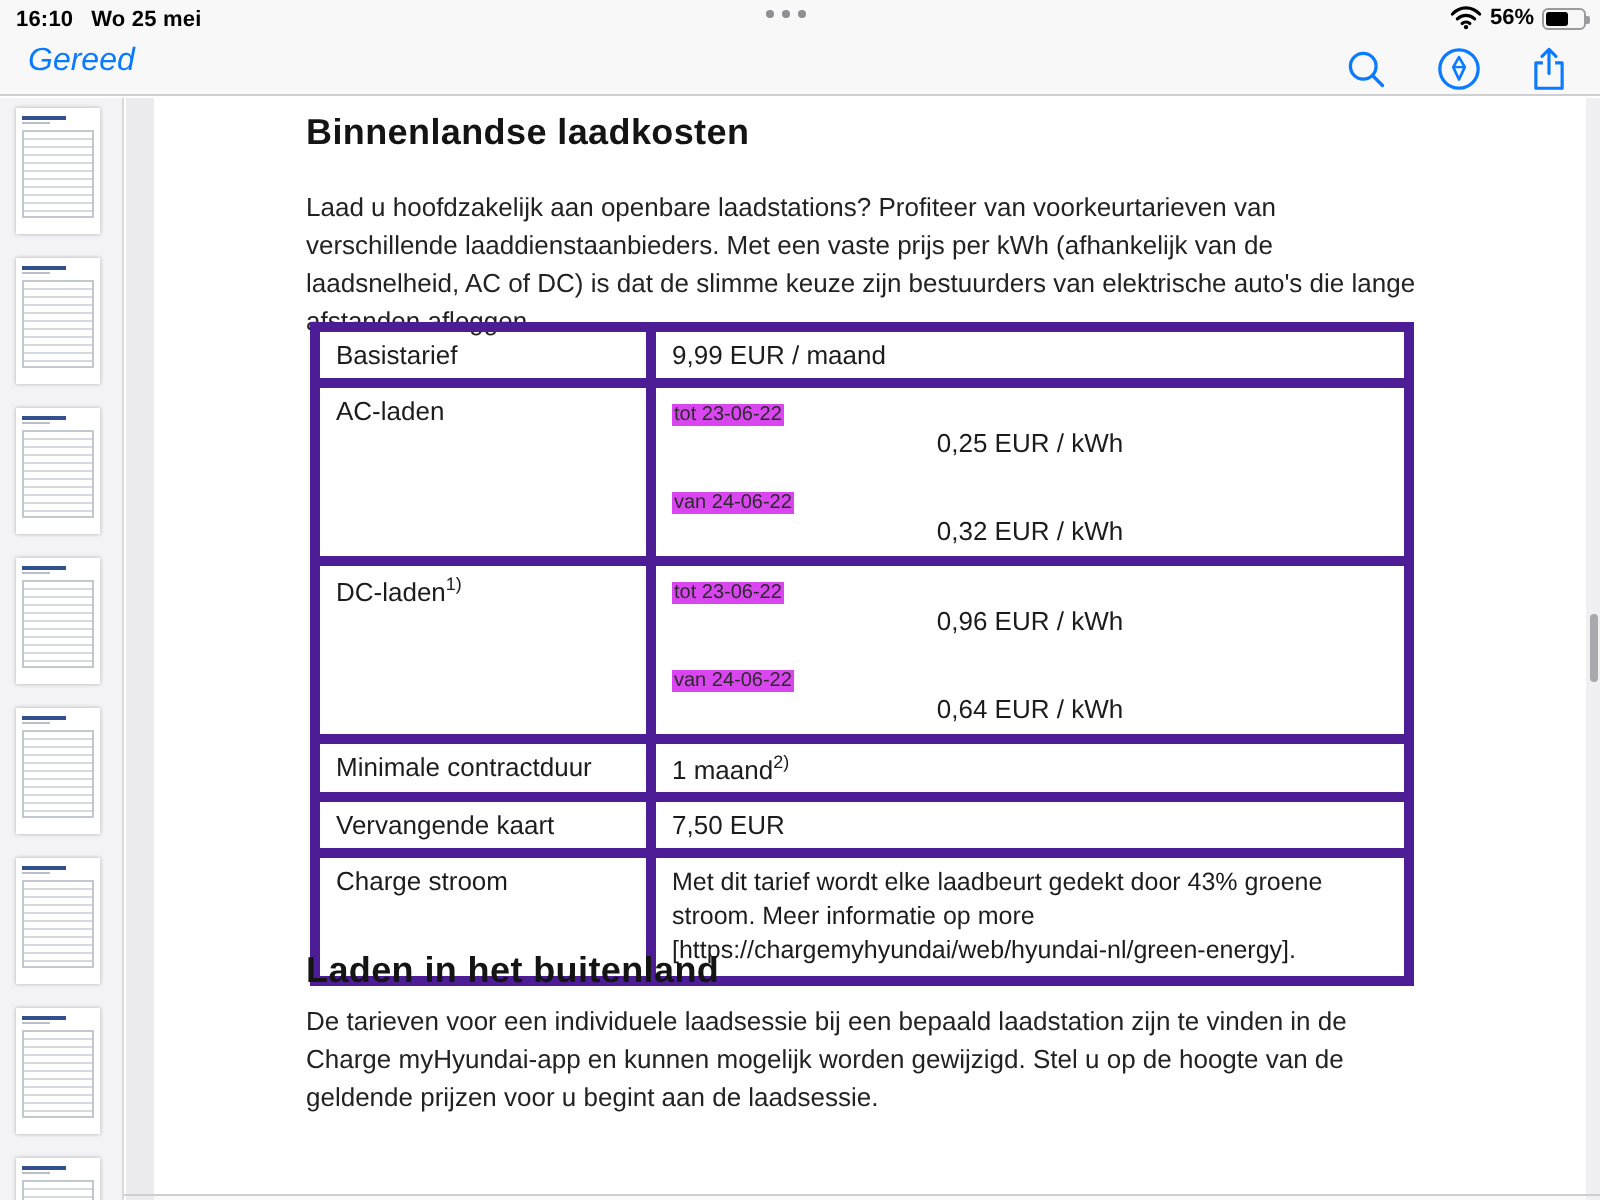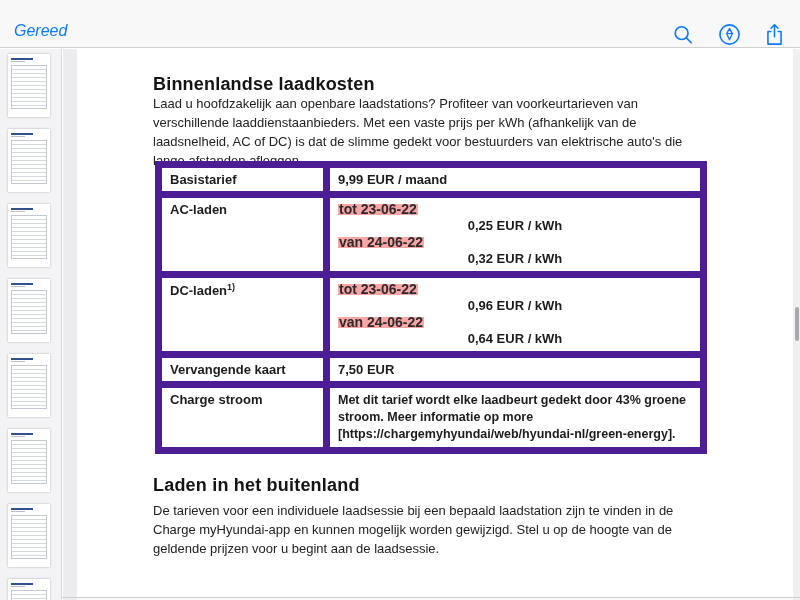--- a/index.html
+++ b/index.html
@@ -41,60 +41,84 @@
   .thumb .mini-sub { height:1px; width:40%; background:#b9bec9; margin-bottom:3px; }
   .thumb .mini-table { height:44px; border:1px solid #c3c7d0;
       background: repeating-linear-gradient(to bottom, #fff 0 3px, #d4d8e0 3px 4px);
   }
   .gapstrip { position:absolute; left:63px; top:0; width:14px; height:551px; background:#ececee; }
 
   .page { position:absolute; left:77px; top:0; width:716px; height:548px; background:#fff; color:#1c1c1c; }
   .page h1, .page h2 { font-size:18px; font-weight:700; color:#141414; letter-spacing:.2px; }
   .page .para { font-size:13px; line-height:19px; color:#222; }
 
-  .h-domestic { position:absolute; left:76px; top:25px; }
+  .h-domestic { position:absolute; left:76px; top:7px; }
   .p-domestic { position:absolute; left:76px; top:45px; width:560px; }
   .h-abroad   { position:absolute; left:76px; top:414px;margin-top:12px; }
   .p-abroad   { position:absolute; left:76px; top:452px; width:562px; }
 
   table.pricing { position:absolute; left:78px; top:112px; width:552px;
                   border-collapse:collapse; table-layout:fixed; }
-  table.pricing td { border:7px solid #4c1d95; vertical-align:top;
-                     padding:4px 8px; font-size:13px; color:#1c1c1c;font-weight:bold; }
+  table.pricing td { border:5px solid #4c1d95; vertical-align:top;
+                     padding:4px 8px; font-size:13px; color:#1c1c1c; }
   table.pricing td.c1 { width:168px; }
   tr.r-basis  td { height:23px; }
   tr.r-ac     td { height:70px; }
   tr.r-dc     td { height:70px; }
   tr.r-ionity td { height:23px; }
   tr.r-min    td { height:23px; }
   tr.r-verv   td { height:26px; }
   tr.r-groen  td { height:53px; }
   td .wrap { font-size:12.5px; line-height:17px; }
   .period { display:block; }
-  .period + .period { margin-top:1px; }
-  .period .date { display:inline-block; font-size:14px; line-height:11px;
-                  background:#fca5a5; color:#2b2b2b; padding:0 1px; }
+  .period + .period { margin-top:12px; }
+  .period .date { display:inline-block; font-size:10px; line-height:11px;
+                  background:#d946ef; color:#2b2b2b; padding:0 1px; }
   .period .price { font-size:13px; line-height:16px; margin-top:1px;text-align:center; }
   sup { font-size:9px; }
 
   .scrollstrip { position:absolute; right:0; top:0; width:7px; height:551px; background:#f0f0f2; }
   .scrollthumb { position:absolute; right:1px; top:258px; width:4px; height:34px;
                  background:#a9a9ad; border-radius:2px; cursor:pointer; }
 
   .page-bottom-line { position:absolute; left:62px; right:0; top:597px; height:1px; background:#cfcfd1; }
   .below-page { position:absolute; left:77px; right:7px; top:598px; height:2px; background:#fafafa; }
 
   svg { display:block; }
 </style>
 </head>
 <body>
 
 <div class="screen">
 
   <div class="topbar">
+    <div class="statusbar">
+      <div class="status-left">
+        <span>16:10</span><span>Wo 25 mei</span>
+      </div>
+      <div class="multitask-dots">
+          <i></i>
+          <i></i>
+          <i></i>
+        </div>
+      <div class="status-right">
+        <span>
+          <svg width="16" height="12" viewBox="0 0 20 15">
+            <path d="M1.5 5 C4 2.4 6.9 1.2 10 1.2 C13.1 1.2 16 2.4 18.5 5" fill="none" stroke="#000" stroke-width="2" stroke-linecap="round"></path>
+            <path d="M4.6 8 C6.2 6.5 8 5.8 10 5.8 C12 5.8 13.8 6.5 15.4 8" fill="none" stroke="#000" stroke-width="2" stroke-linecap="round"></path>
+            <path d="M7.6 10.9 C8.3 10.3 9.1 10 10 10 C10.9 10 11.7 10.3 12.4 10.9" fill="none" stroke="#000" stroke-width="2" stroke-linecap="round"></path>
+            <circle cx="10" cy="13.2" r="1.4" fill="#000"></circle>
+          </svg>
+        </span>
+        <span class="pct">56%</span>
+        <span class="battery">
+            <span class="fill"></span>
+          </span>
+      </div>
+    </div>
 
     <div class="navbar">
       <button class="done-btn">Gereed</button>
       <div class="nav-actions">
         <button class="icon-btn">
           <span>
             <svg width="22" height="23" viewBox="0 0 24 24">
               <circle cx="10.5" cy="10.5" r="7" fill="none" stroke="#0a7aff" stroke-width="1.8"></circle>
               <line x1="15.7" y1="15.7" x2="21" y2="21" stroke="#0a7aff" stroke-width="1.8" stroke-linecap="round"></line>
             </svg>
@@ -164,21 +188,21 @@
           <div class="mini-title"></div>
           <div class="mini-sub"></div>
           <div class="mini-table"></div>
         </div>
     </aside>
 
     <div class="gapstrip"></div>
 
     <main class="page">
       <h1 class="h-domestic">Binnenlandse laadkosten</h1>
-      <p class="para p-domestic">Laad u hoofdzakelijk aan openbare laadstations? Profiteer van voorkeurtarieven van verschillende laaddienstaanbieders. Met een vaste prijs per kWh (afhankelijk van de laadsnelheid, AC of DC) is dat de slimme gedekt voor bestuurders van elektrische auto's die lange afstanden afleggen.</p>
+      <p class="para p-domestic">Laad u hoofdzakelijk aan openbare laadstations? Profiteer van voorkeurtarieven van verschillende laaddienstaanbieders. Met een vaste prijs per kWh (afhankelijk van de laadsnelheid, AC of DC) is dat de slimme keuze zijn bestuurders van elektrische auto's die lange afstanden afleggen.</p>
 
       <table class="pricing">
         <tbody>
           <tr class="r-basis">
             <td class="c1">Basistarief</td>
             <td>9,99 EUR / maand</td>
           </tr>
           <tr class="r-ac">
             <td class="c1">AC-laden</td>
             <td>
@@ -198,20 +222,24 @@
               <span class="period">
                 <span class="date">tot 23-06-22</span>
                 <div class="price">0,96 EUR / kWh</div>
               </span>
               <span class="period">
                 <span class="date">van 24-06-22</span>
                 <div class="price">0,64 EUR / kWh</div>
               </span>
             </td>
           </tr>
+          <tr class="r-min">
+            <td class="c1">Minimale contractduur</td>
+            <td><span>1 maand</span><sup>2)</sup></td>
+          </tr>
           <tr class="r-verv">
             <td class="c1">Vervangende kaart</td>
             <td>7,50 EUR</td>
           </tr>
           <tr class="r-groen">
             <td class="c1">Charge stroom</td>
             <td>
                 <div class="wrap">Met dit tarief wordt elke laadbeurt gedekt door 43% groene stroom. Meer informatie op more [https://chargemyhyundai/web/hyundai-nl/green-energy].</div>
               </td>
           </tr>

